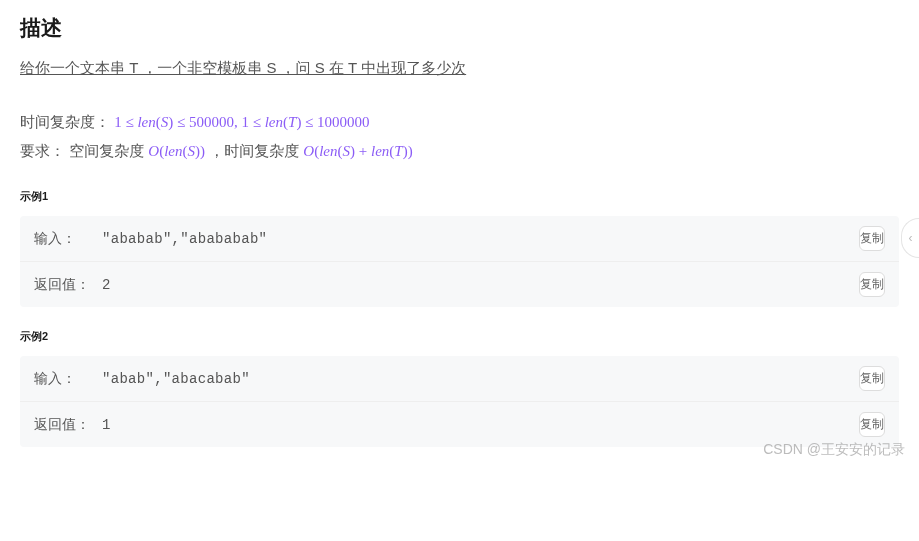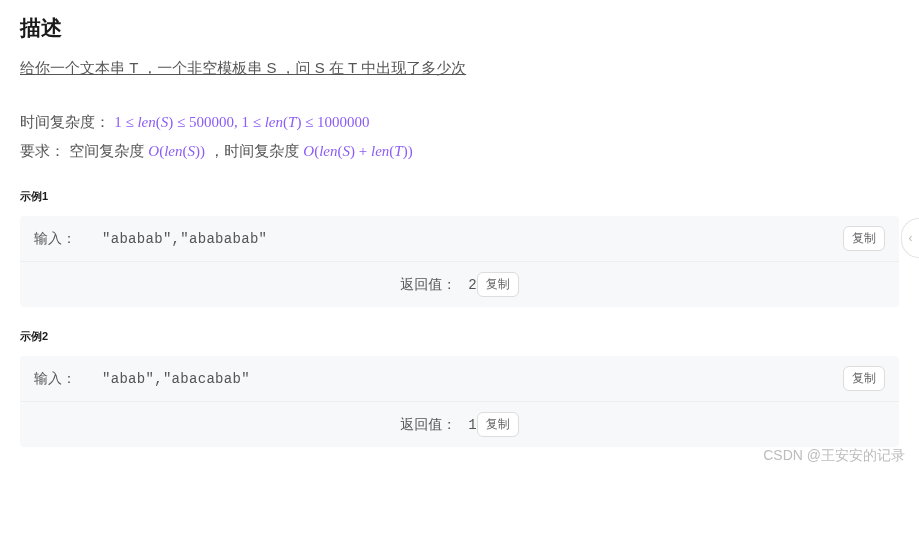--- a/index.html
+++ b/index.html
@@ -22,42 +22,42 @@
     border-radius: 4px;
     padding: 0;
     margin-bottom: 22px;
   }
   .example-row {
     display: flex;
     align-items: center;
     justify-content: space-between;
     padding: 10px 14px;
   }
-  .example-row + .example-row { border-top: 1px solid #eee; justify-content: center; }
+  .example-row + .example-row { border-top: 1px solid #eee; }
   .row-left { display: flex; align-items: baseline; gap: 4px; }
   .row-label { font-size: 14px; color: #555; min-width: 64px; }
   .row-value {
     font-family: "Consolas", "Menlo", "Courier New", monospace;
     font-size: 14px;
     color: #555;
     letter-spacing: 0.3px;
   }
   .copy-btn {
     background: #fff;
     border: 1px solid #ddd;
     border-radius: 6px;
-    padding: 3px 8px;
+    padding: 3px 0;
     font-size: 12px;
     color: #666;
     cursor: pointer;
   }
   .watermark {
     position: absolute;
     right: 14px;
-    bottom: 6px;
+    bottom: 12px;
     font-size: 14px;
     color: rgba(160,160,160,0.7);
     pointer-events: none;
   }
   .scroll-tab {
     position: absolute;
     right: 0;
     top: 218px;
     width: 18px;
     height: 40px;

